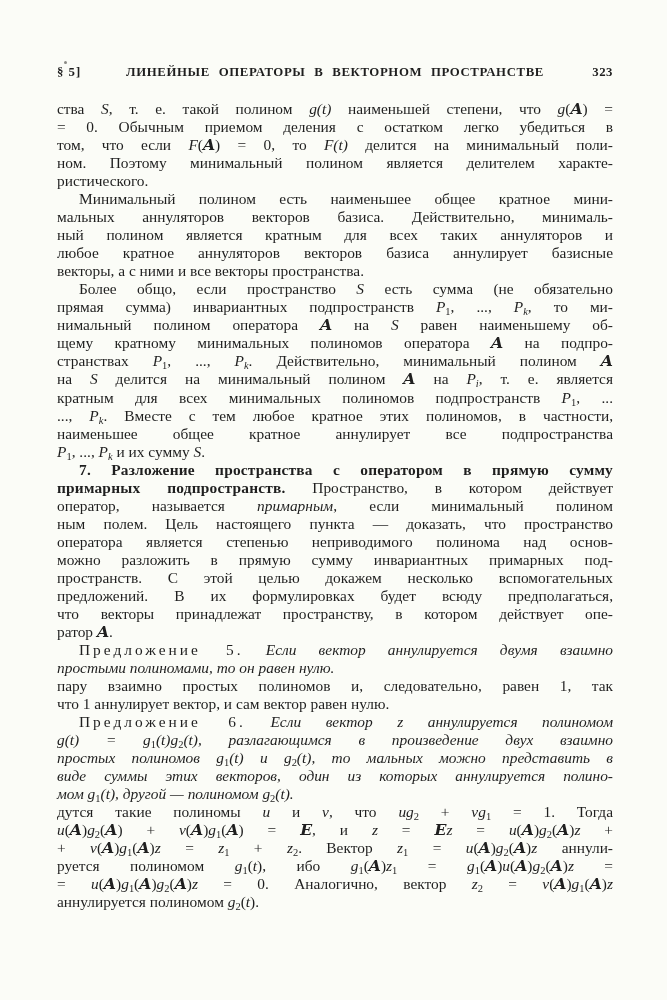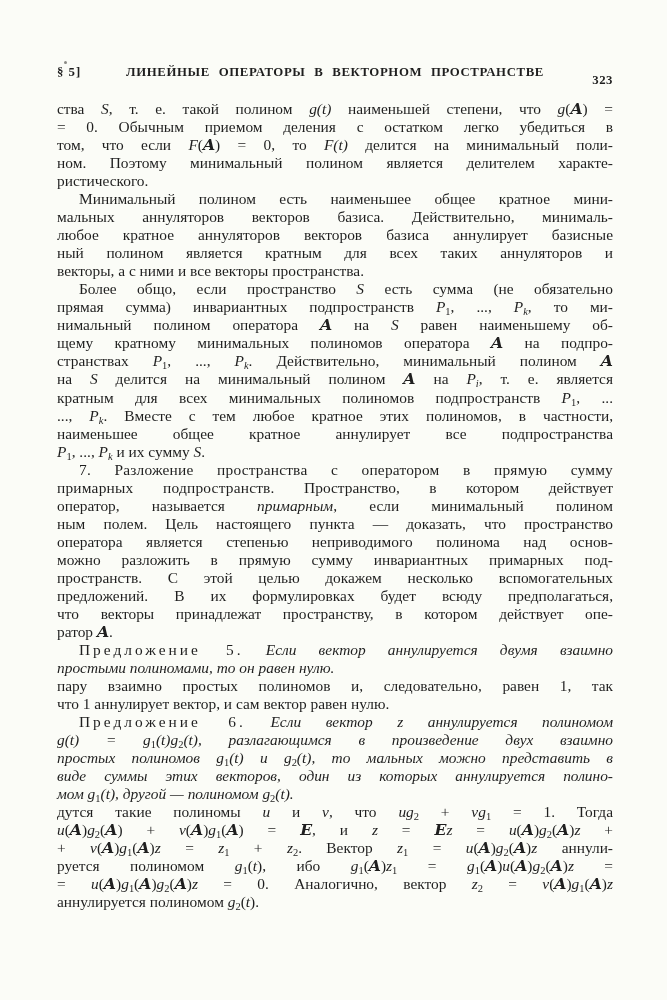--- a/index.html
+++ b/index.html
@@ -15,34 +15,34 @@
   }
   .running-head {
     position:absolute; top:64px; left:57px; width:556px; height:16px;
     font-size:12.8px; font-weight:bold; line-height:16px;
   }
   .running-head .sec { position:absolute; left:0; top:0; letter-spacing:1px; }
   .running-head .ttl {
     position:absolute; left:50%; top:0; transform:translateX(-50%);
     white-space:nowrap; letter-spacing:0.6px; word-spacing:5px;
   }
-  .running-head .num { position:absolute; right:0; top:8px; letter-spacing:0.5px; }
+  .running-head .num { position:absolute; right:0; top:0; letter-spacing:0.5px; }
   .page-body {
     position:absolute; left:57px; top:100px; width:556px;
     font-size:15.4px; line-height:18.03px;
   }
   .ln {
     text-align: justify;
     text-align-last: justify;
     min-height:18.03px;
   }
   .ln.last { text-align-last: left; }
   .ln.indent { padding-left:22px; }
   .m-i { font-style: italic; }
-  .m-b { font-weight: normal; letter-spacing:0.2px; }
+  .m-b { font-weight: bold; letter-spacing:0.2px; }
   .m-sp { letter-spacing:3px; }
   .m-sc {
     font-family:"DejaVu Serif", serif;
     font-style: italic; font-weight:600; font-size:102%;
   }
   sub.m-sub { font-size:68%; line-height:0; vertical-align:-0.28em; }
   sub.m-sub .m-i { font-style: italic; }
   .speck {
     position:absolute; left:64px; top:61px; width:3px; height:3px;
     background:#8a8a85; border-radius:50%;
@@ -63,22 +63,22 @@
     <div>
       <div class="ln">ства <span class="m-i">S</span>, т. е. такой полином <span class="m-i">g(t)</span> наименьшей степени, что <span class="m-i">g</span>(<span class="m-sc">A</span>) =</div>
       <div class="ln">= 0. Обычным приемом деления с остатком легко убедиться в</div>
       <div class="ln">том, что если <span class="m-i">F</span>(<span class="m-sc">A</span>) = 0, то <span class="m-i">F(t)</span> делится на минимальный поли-</div>
       <div class="ln">ном. Поэтому минимальный полином является делителем характе-</div>
       <div class="ln last">ристического.</div>
     </div>
     <div>
       <div class="ln indent">Минимальный полином есть наименьшее общее кратное мини-</div>
       <div class="ln">мальных аннуляторов векторов базиса. Действительно, минималь-</div>
+      <div class="ln">ный полином является кратным для всех таких аннуляторов и</div>
       <div class="ln">любое кратное аннуляторов векторов базиса аннулирует базисные</div>
-      <div class="ln">ный полином является кратным для всех таких аннуляторов и</div>
       <div class="ln last">векторы, а с ними и все векторы пространства.</div>
     </div>
     <div>
       <div class="ln indent">Более общо, если пространство <span class="m-i">S</span> есть сумма (не обязательно</div>
       <div class="ln">прямая сумма) инвариантных подпространств <span class="m-i">P</span><sub class="m-sub">1</sub>, ..., <span class="m-i">P</span><sub class="m-sub"><span class="m-i">k</span></sub>, то ми-</div>
       <div class="ln">нимальный полином оператора <span class="m-sc">A</span> на <span class="m-i">S</span> равен наименьшему об-</div>
       <div class="ln">щему кратному минимальных полиномов оператора <span class="m-sc">A</span> на подпро-</div>
       <div class="ln">странствах <span class="m-i">P</span><sub class="m-sub">1</sub>, ..., <span class="m-i">P</span><sub class="m-sub"><span class="m-i">k</span></sub>. Действительно, минимальный полином <span class="m-sc">A</span></div>
       <div class="ln">на <span class="m-i">S</span> делится на минимальный полином <span class="m-sc">A</span> на <span class="m-i">P</span><sub class="m-sub"><span class="m-i">i</span></sub>, т. е. является</div>
       <div class="ln">кратным для всех минимальных полиномов подпространств <span class="m-i">P</span><sub class="m-sub">1</sub>, ...</div>

